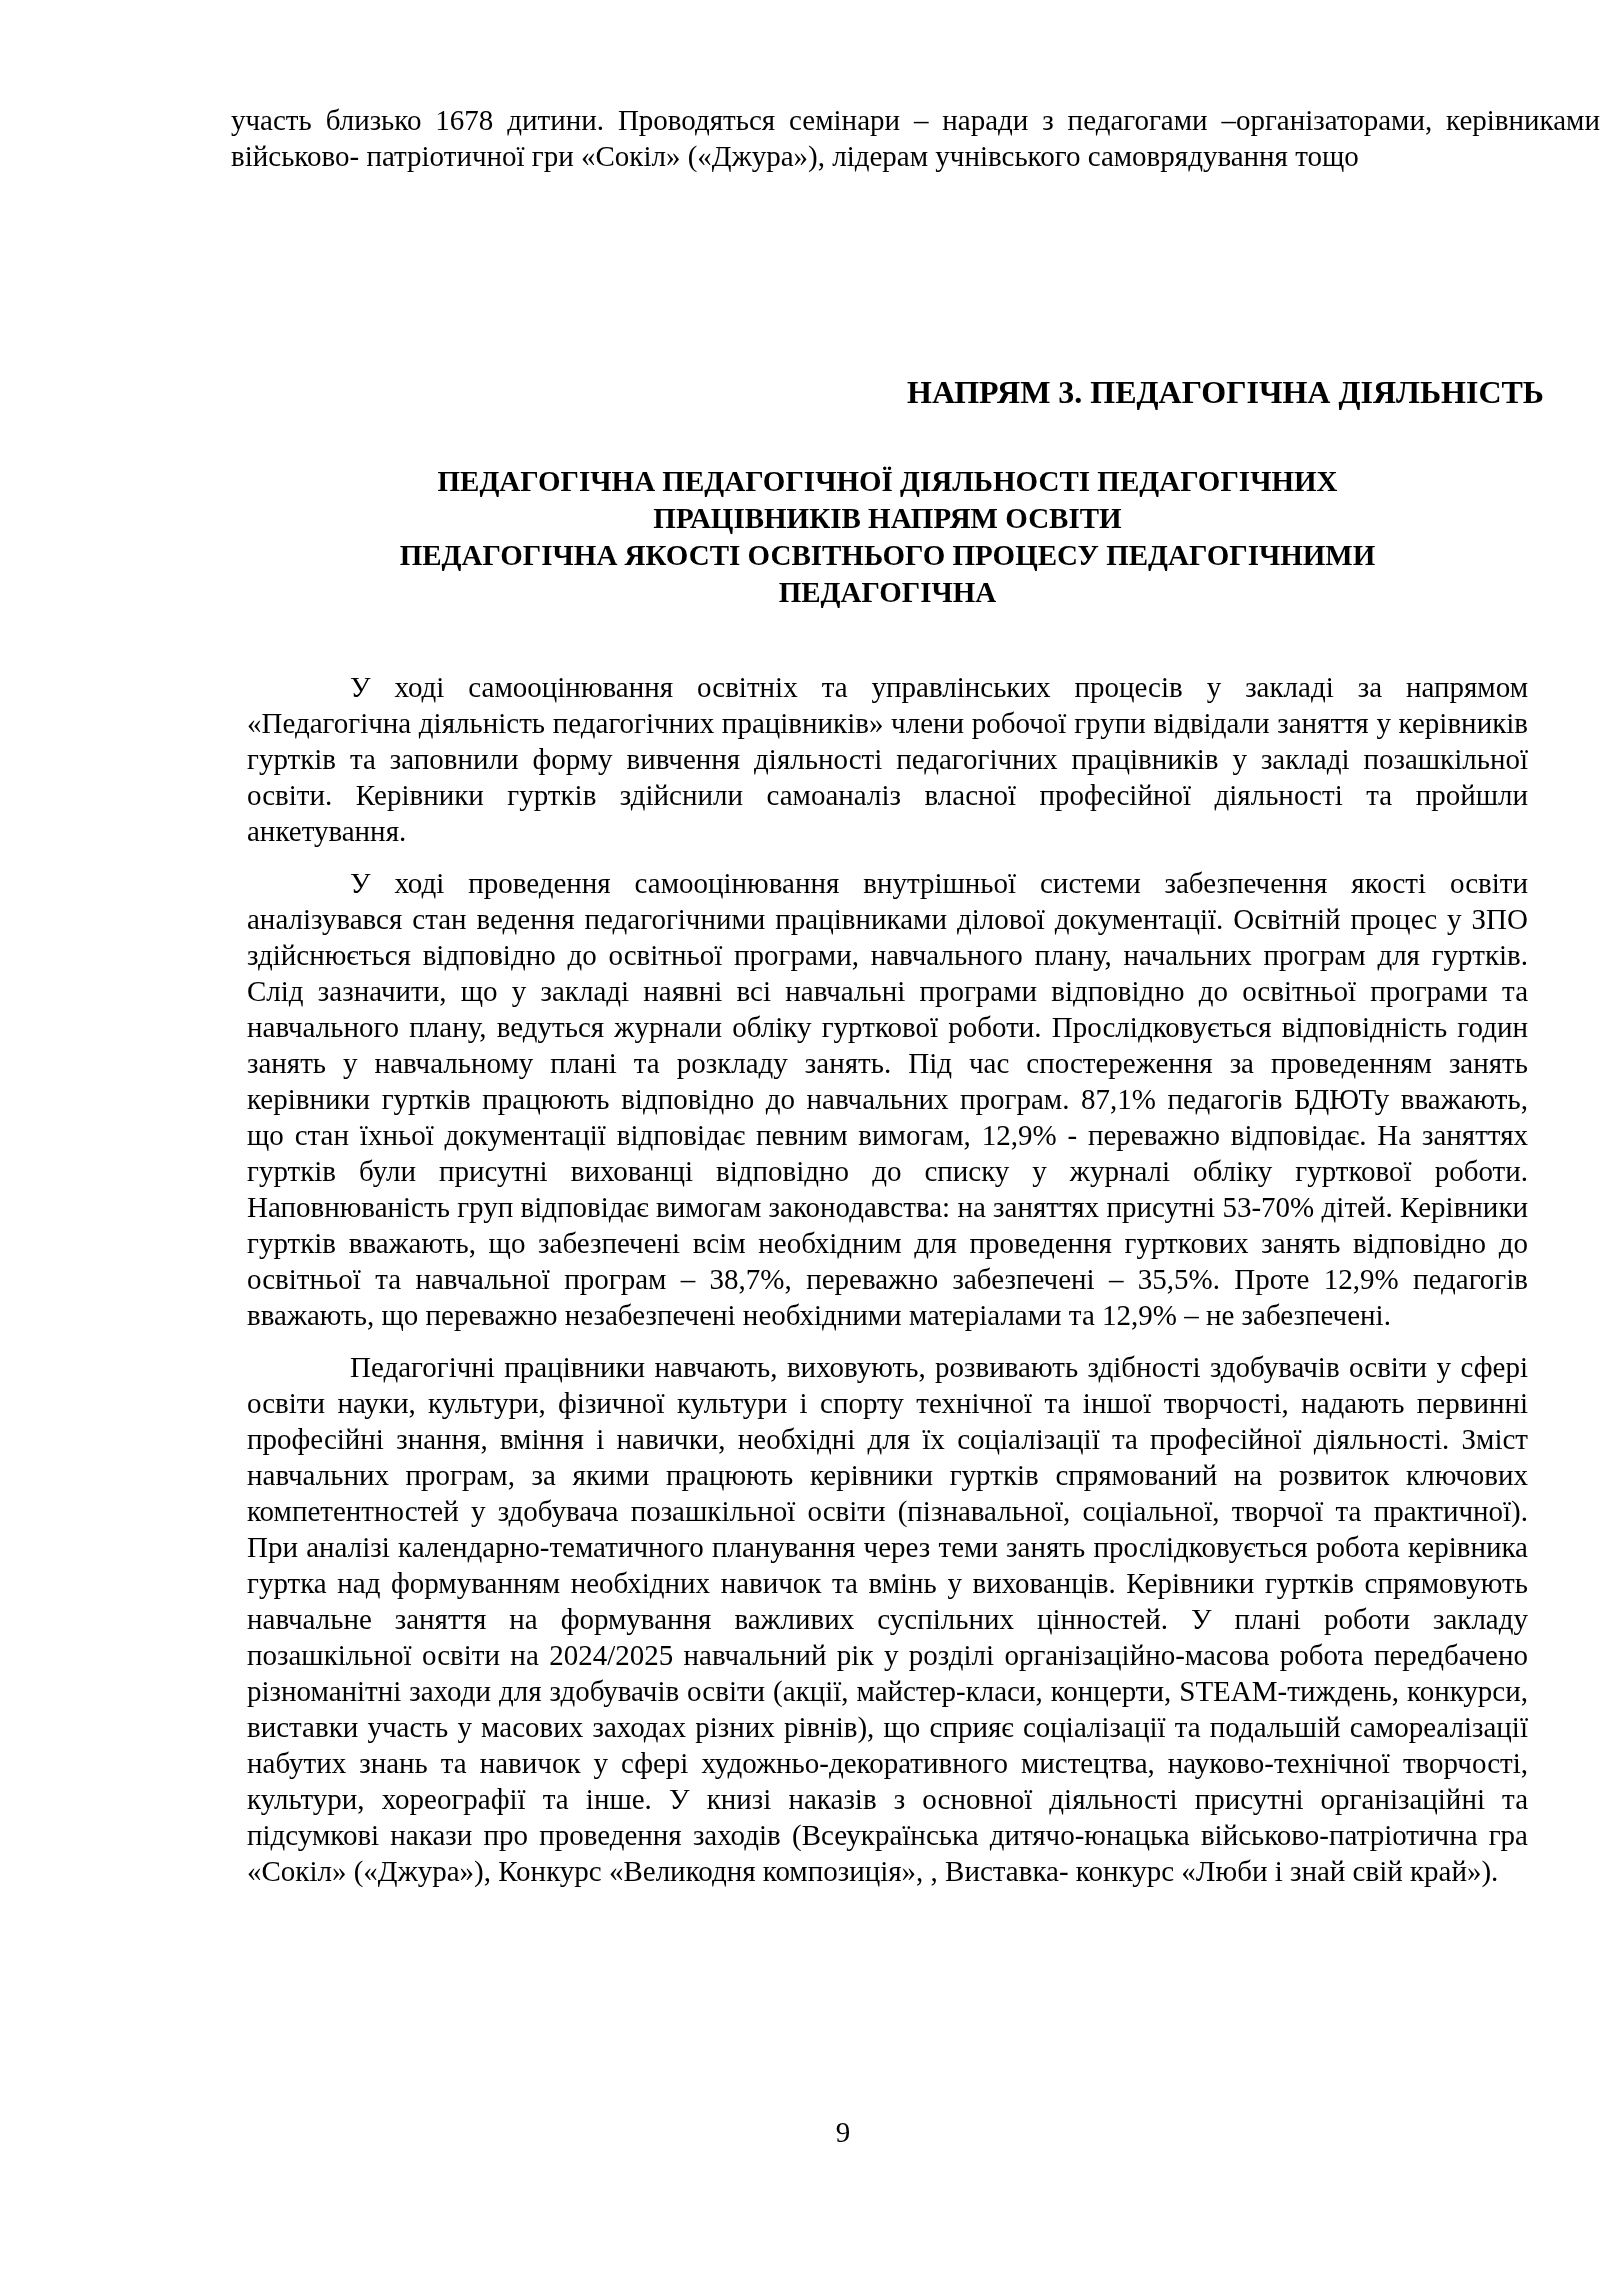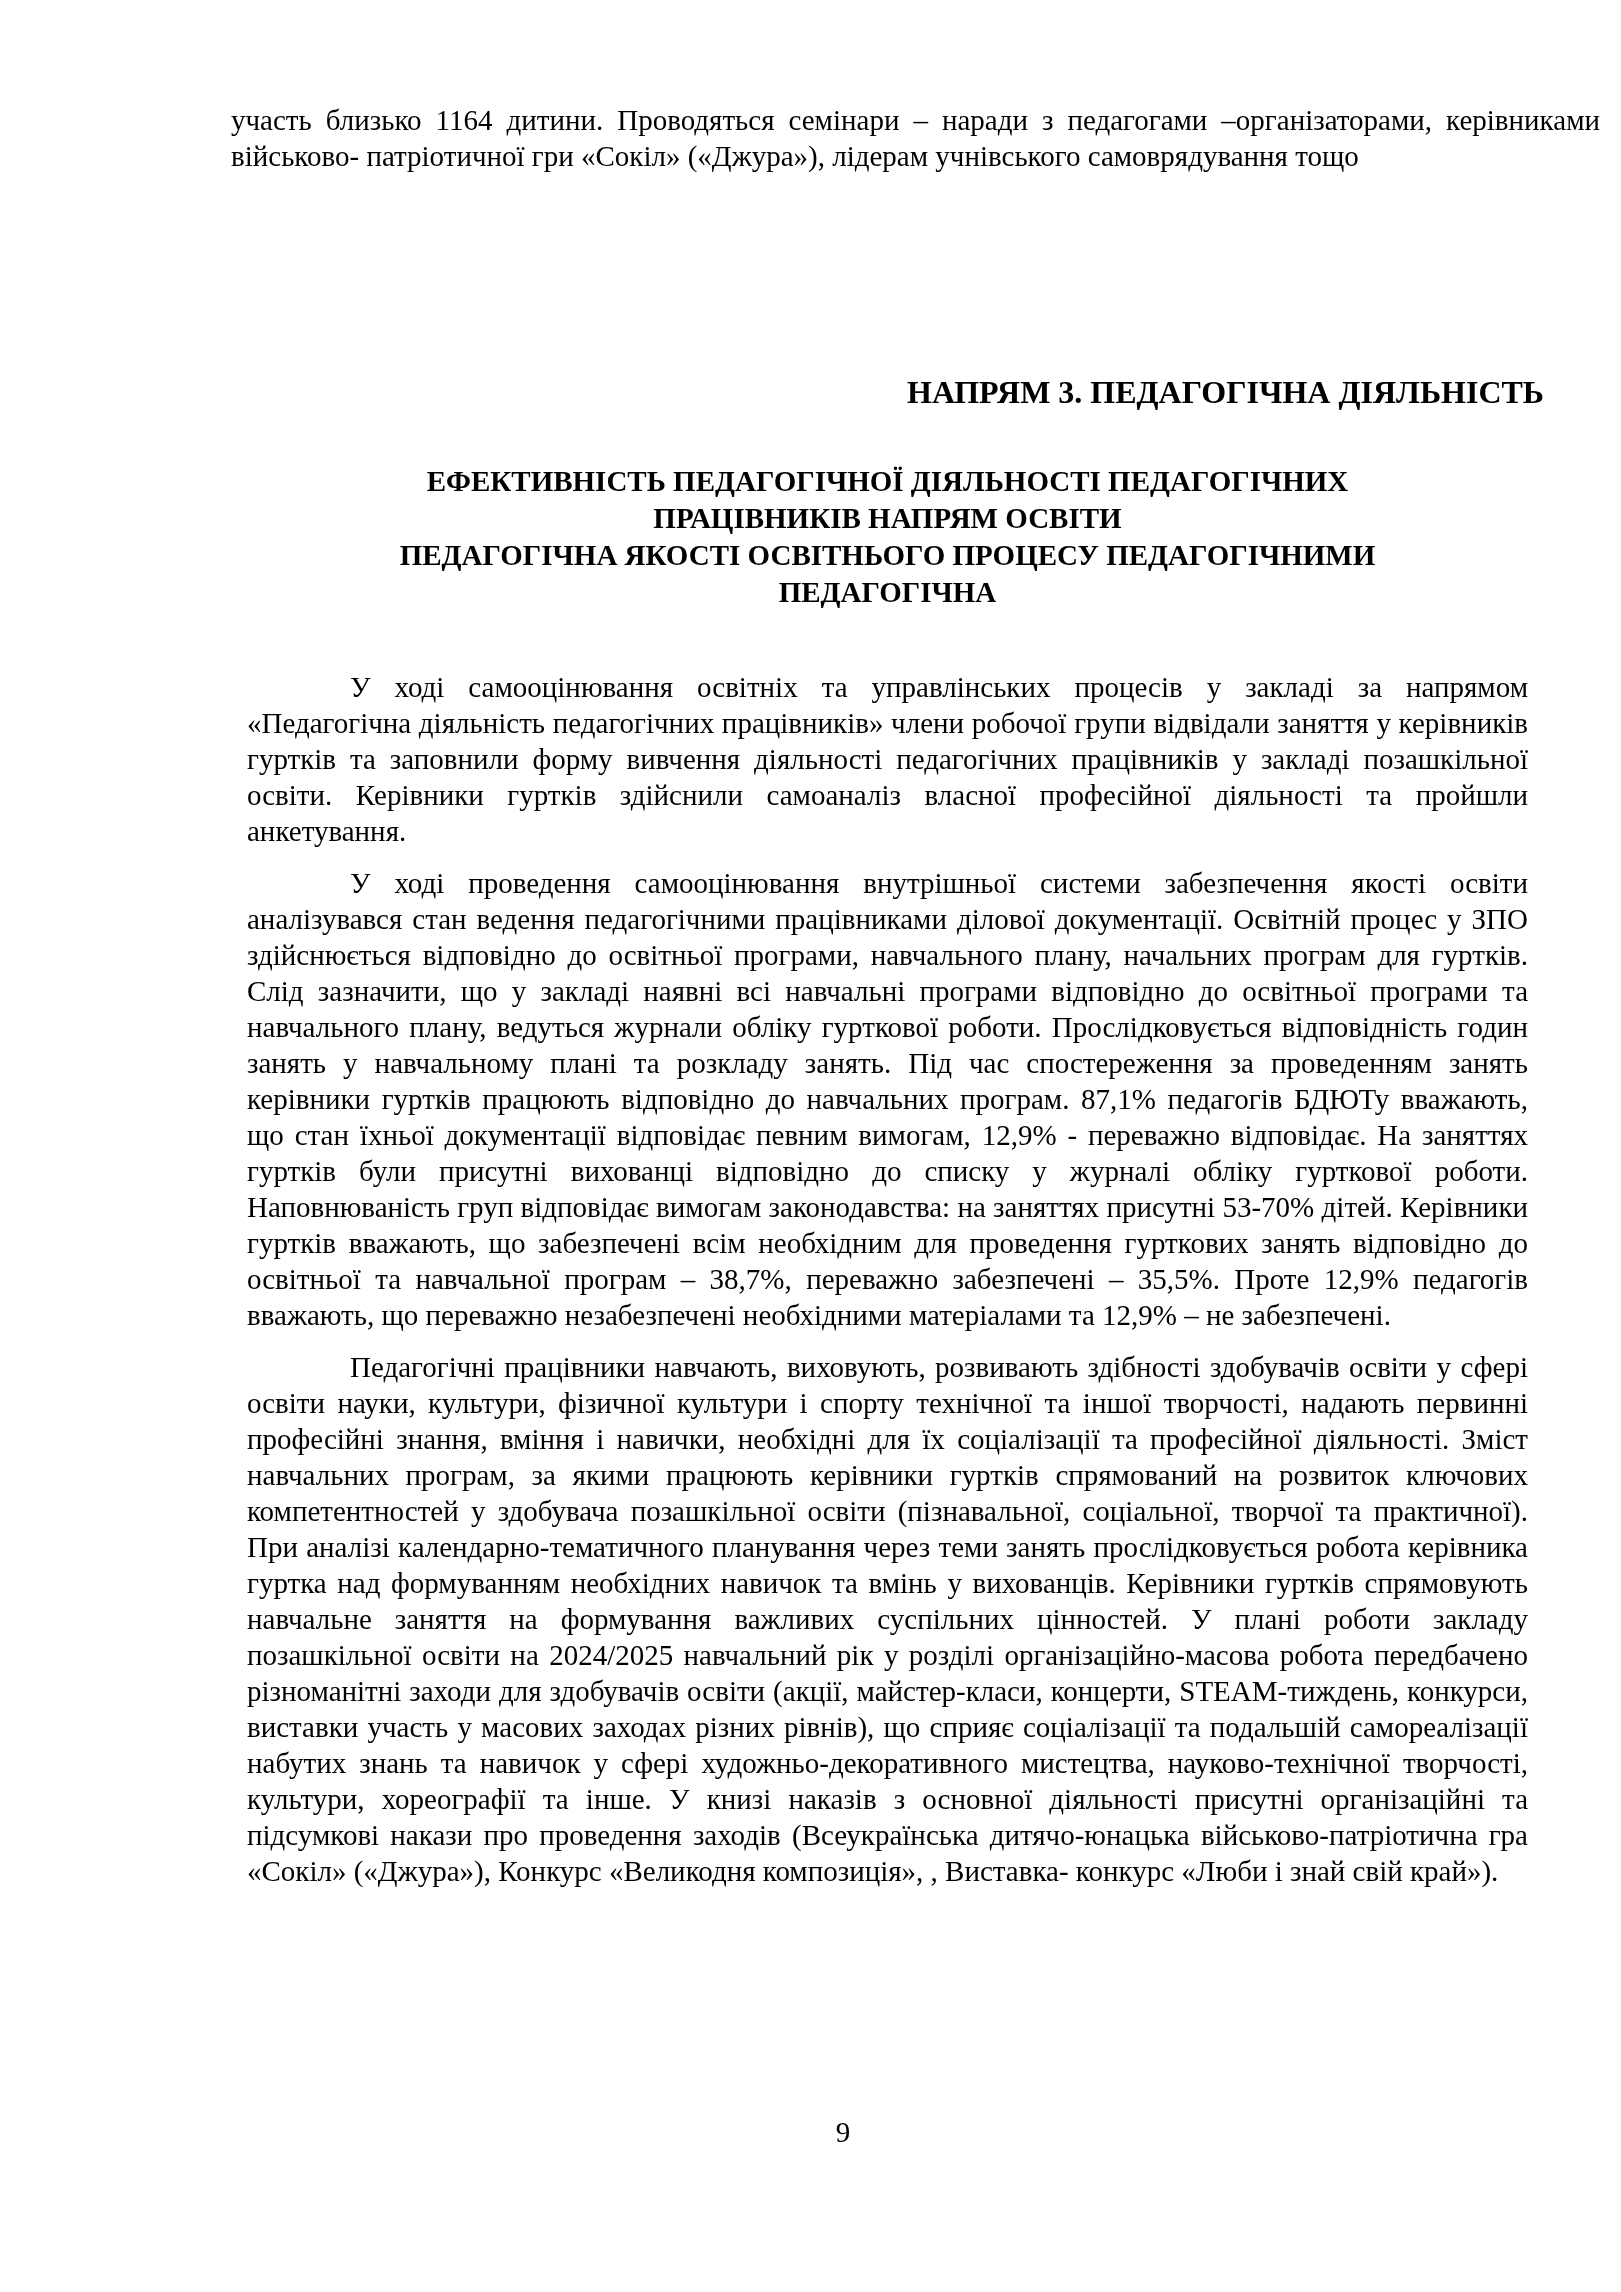--- a/index.html
+++ b/index.html
@@ -76,26 +76,26 @@
       text-align: center;
       font-size: 29px;
       line-height: 35px;
     }
   </style>
 </head>
 <body>
 
 <div class="page">
 
-  <p class="intro">участь близько 1164 дитини. Проводяться семінари – наради з педагогами –організаторами, керівниками військово- патріотичної гри «Сокіл» («Джура»), лідерам учнівського самоврядування тощо</p>
+  <p class="intro">участь близько 1678 дитини. Проводяться семінари – наради з педагогами –організаторами, керівниками військово- патріотичної гри «Сокіл» («Джура»), лідерам учнівського самоврядування тощо</p>
 
   <h1 class="section-title">НАПРЯМ 3. ПЕДАГОГІЧНА ДІЯЛЬНІСТЬ</h1>
 
   <div class="subtitles">
-    <div>ЕФЕКТИВНІСТЬ ПЕДАГОГІЧНОЇ ДІЯЛЬНОСТІ ПЕДАГОГІЧНИХ</div>
+    <div>ПЕДАГОГІЧНА ПЕДАГОГІЧНОЇ ДІЯЛЬНОСТІ ПЕДАГОГІЧНИХ</div>
     <div>ПРАЦІВНИКІВ НАПРЯМ ОСВІТИ</div>
     <div>ПЕДАГОГІЧНА  ЯКОСТІ ОСВІТНЬОГО  ПРОЦЕСУ ПЕДАГОГІЧНИМИ</div>
     <div>ПЕДАГОГІЧНА</div>
   </div>
 
   <div class="body-text">
     <p>У ході самооцінювання освітніх та управлінських процесів у закладі за напрямом «Педагогічна діяльність педагогічних працівників» члени робочої групи відвідали заняття у керівників гуртків та заповнили форму вивчення діяльності педагогічних працівників у закладі позашкільної освіти. Керівники гуртків здійснили самоаналіз  власної професійної діяльності та пройшли анкетування.</p>
     <p>У ході проведення самооцінювання внутрішньої системи забезпечення якості освіти аналізувався стан ведення педагогічними працівниками ділової документації. Освітній процес у ЗПО здійснюється відповідно до освітньої програми, навчального плану, начальних програм для гуртків. Слід зазначити, що у закладі наявні всі навчальні програми відповідно до освітньої програми та навчального плану, ведуться журнали обліку гурткової роботи. Прослідковується відповідність годин занять у навчальному плані та розкладу занять. Під час спостереження за проведенням занять керівники гуртків працюють відповідно до навчальних програм. 87,1% педагогів БДЮТу вважають, що стан їхньої документації відповідає певним вимогам, 12,9% - переважно відповідає. На заняттях гуртків були присутні вихованці відповідно до списку у журналі обліку гурткової роботи. Наповнюваність груп відповідає вимогам законодавства: на заняттях присутні 53-70% дітей. Керівники гуртків вважають, що забезпечені всім необхідним для проведення гурткових занять відповідно до освітньої та навчальної програм – 38,7%, переважно забезпечені – 35,5%. Проте 12,9% педагогів вважають, що переважно незабезпечені необхідними матеріалами та 12,9% – не забезпечені.</p>
     <p>Педагогічні працівники навчають, виховують, розвивають здібності здобувачів освіти у сфері освіти науки, культури, фізичної культури і спорту технічної та іншої творчості, надають первинні професійні знання, вміння і навички, необхідні для їх соціалізації та професійної діяльності. Зміст навчальних програм, за якими працюють керівники гуртків спрямований на розвиток ключових компетентностей у здобувача позашкільної освіти (пізнавальної, соціальної, творчої та практичної).  При аналізі календарно-тематичного планування через теми занять прослідковується робота керівника гуртка над формуванням необхідних навичок та вмінь у вихованців. Керівники гуртків спрямовують навчальне заняття на формування важливих суспільних цінностей. У плані роботи закладу позашкільної освіти на 2024/2025 навчальний рік у розділі організаційно-масова робота  передбачено різноманітні заходи для здобувачів освіти (акції, майстер-класи, концерти, STEAM-тиждень, конкурси, виставки участь у масових заходах різних рівнів), що сприяє соціалізації та подальшій самореалізації набутих знань та навичок у сфері художньо-декоративного мистецтва, науково-технічної творчості, культури, хореографії та інше. У книзі наказів з основної діяльності присутні організаційні та підсумкові накази про проведення заходів (Всеукраїнська дитячо-юнацька військово-патріотична гра «Сокіл» («Джура»), Конкурс «Великодня композиція», , Виставка- конкурс «Люби і знай свій край»).</p>
   </div>

